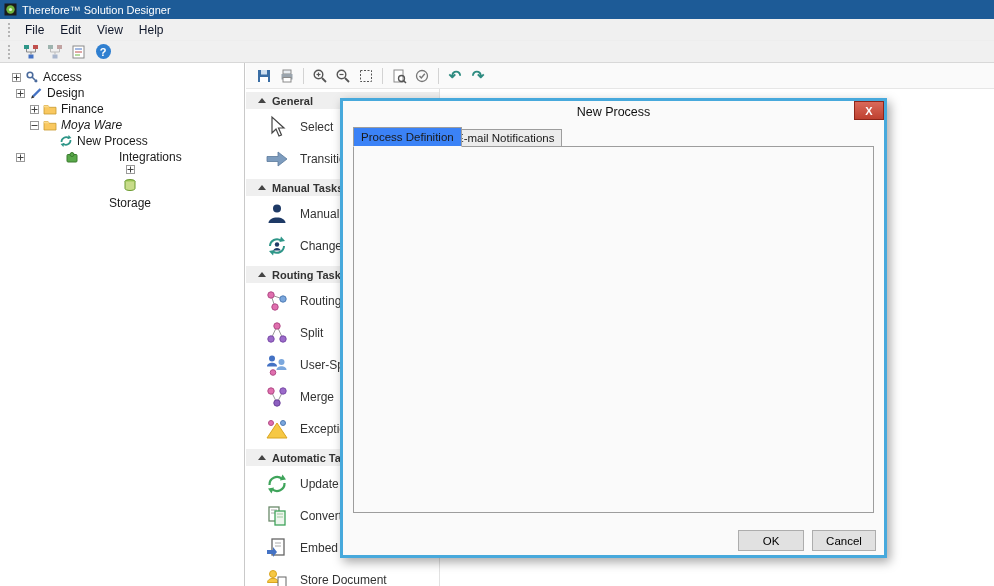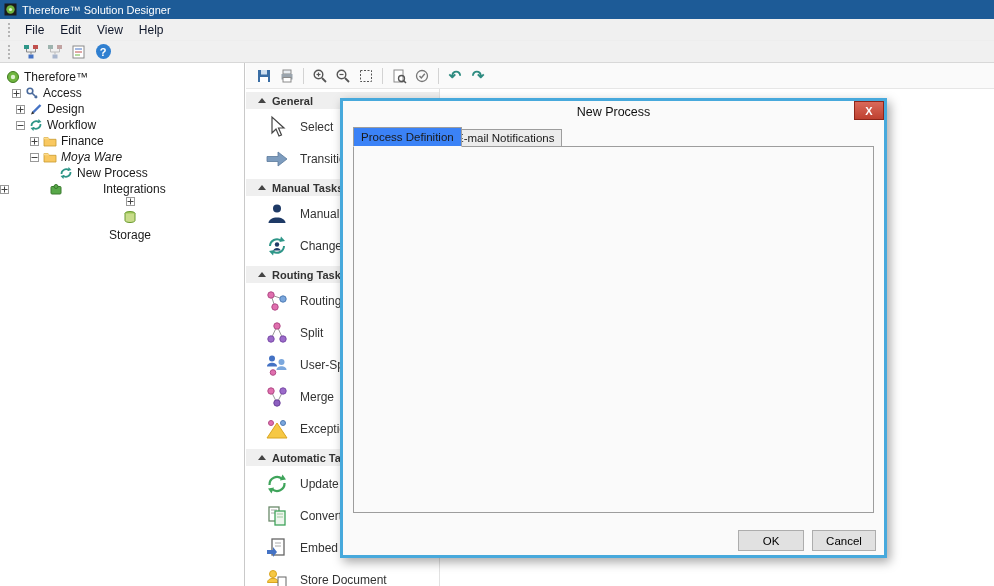--- a/index.html
+++ b/index.html
@@ -135,27 +135,20 @@
         <line x1="4" y1="11" x2="9" y2="11" stroke="#6fb53f"></line>
       </svg>
   </span>
   <span class="tbtn">
     <span class="help-circle">?</span>
   </span>
 </div>
 
 <div class="tree-panel">
 
-  <div class="tree-row" style="padding-left:6px;">
-    <svg class="tree-ico" viewBox="0 0 14 14">
-        <circle cx="7" cy="7" r="5.5" fill="#6fb53f" stroke="#3f7a1f"></circle>
-        <circle cx="7" cy="7" r="2.2" fill="#dff0d0"></circle>
-      </svg>
-    <span>Therefore™</span>
-  </div>
 
   <div class="tree-row" style="padding-left:12px;">
     <span class="expander">
         <svg width="7" height="7" viewBox="0 0 7 7">
           <line x1="0.5" y1="3.5" x2="6.5" y2="3.5" stroke="#444"></line>
           <line x1="3.5" y1="0.5" x2="3.5" y2="6.5" stroke="#444"></line>
         </svg>
       </span>
     <svg class="tree-ico" viewBox="0 0 14 14">
         <circle cx="5" cy="5" r="2.8" fill="none" stroke="#4a6a9c" stroke-width="1.6"></circle>
@@ -172,34 +165,20 @@
           <line x1="3.5" y1="0.5" x2="3.5" y2="6.5" stroke="#444"></line>
         </svg>
       </span>
     <svg class="tree-ico" viewBox="0 0 14 14">
         <line x1="4" y1="10.5" x2="11.5" y2="3" stroke="#4472c4" stroke-width="2.4"></line>
         <polygon points="2,12.5 3.2,9.3 5.4,11.5" fill="#333"></polygon>
       </svg>
     <span>Design</span>
   </div>
 
-  <div class="tree-row" style="padding-left:16px;">
-    <span class="expander">
-        <svg width="7" height="7" viewBox="0 0 7 7">
-          <line x1="0.5" y1="3.5" x2="6.5" y2="3.5" stroke="#444"></line>
-        </svg>
-      </span>
-    <svg class="tree-ico" viewBox="0 0 14 14">
-        <path d="M2.5,8 a4.5,4.5 0 0 1 7.5,-3.6" stroke="#2e9688" stroke-width="1.7" fill="none"></path>
-        <polygon points="9.6,1 12.4,4 8.6,4.9" fill="#2e9688"></polygon>
-        <path d="M11.5,6 a4.5,4.5 0 0 1 -7.5,3.6" stroke="#2e9688" stroke-width="1.7" fill="none"></path>
-        <polygon points="4.4,13 1.6,10 5.4,9.1" fill="#2e9688"></polygon>
-      </svg>
-    <span>Workflow</span>
-  </div>
 
   <div class="tree-row" style="padding-left:30px;">
     <span class="expander">
         <svg width="7" height="7" viewBox="0 0 7 7">
           <line x1="0.5" y1="3.5" x2="6.5" y2="3.5" stroke="#444"></line>
           <line x1="3.5" y1="0.5" x2="3.5" y2="6.5" stroke="#444"></line>
         </svg>
       </span>
     <svg class="tree-ico" viewBox="0 0 14 14">
         <path d="M1,3.5 h4 l1.3,1.8 H13 V12 H1 Z" fill="#f9c860" stroke="#c89a2e" stroke-width="0.8"></path>
@@ -226,21 +205,21 @@
     <span class="tree-spacer"></span>
     <svg class="tree-ico" viewBox="0 0 14 14">
         <path d="M2.5,8 a4.5,4.5 0 0 1 7.5,-3.6" stroke="#2e9688" stroke-width="1.7" fill="none"></path>
         <polygon points="9.6,1 12.4,4 8.6,4.9" fill="#2e9688"></polygon>
         <path d="M11.5,6 a4.5,4.5 0 0 1 -7.5,3.6" stroke="#2e9688" stroke-width="1.7" fill="none"></path>
         <polygon points="4.4,13 1.6,10 5.4,9.1" fill="#2e9688"></polygon>
       </svg>
     <span>New Process</span>
   </div>
 
-  <div class="tree-row" style="gap:40px;">
+  <div class="tree-row" style="padding-left:16px;gap:40px;">
     <span class="expander">
         <svg width="7" height="7" viewBox="0 0 7 7">
           <line x1="0.5" y1="3.5" x2="6.5" y2="3.5" stroke="#444"></line>
           <line x1="3.5" y1="0.5" x2="3.5" y2="6.5" stroke="#444"></line>
         </svg>
       </span>
     <svg class="tree-ico" viewBox="0 0 14 14">
         <rect x="2" y="4.5" width="10" height="7.5" rx="1" fill="#58a849" stroke="#3a7a2e"></rect>
         <circle cx="7" cy="4.5" r="2" fill="#58a849" stroke="#3a7a2e"></circle>
       </svg>

